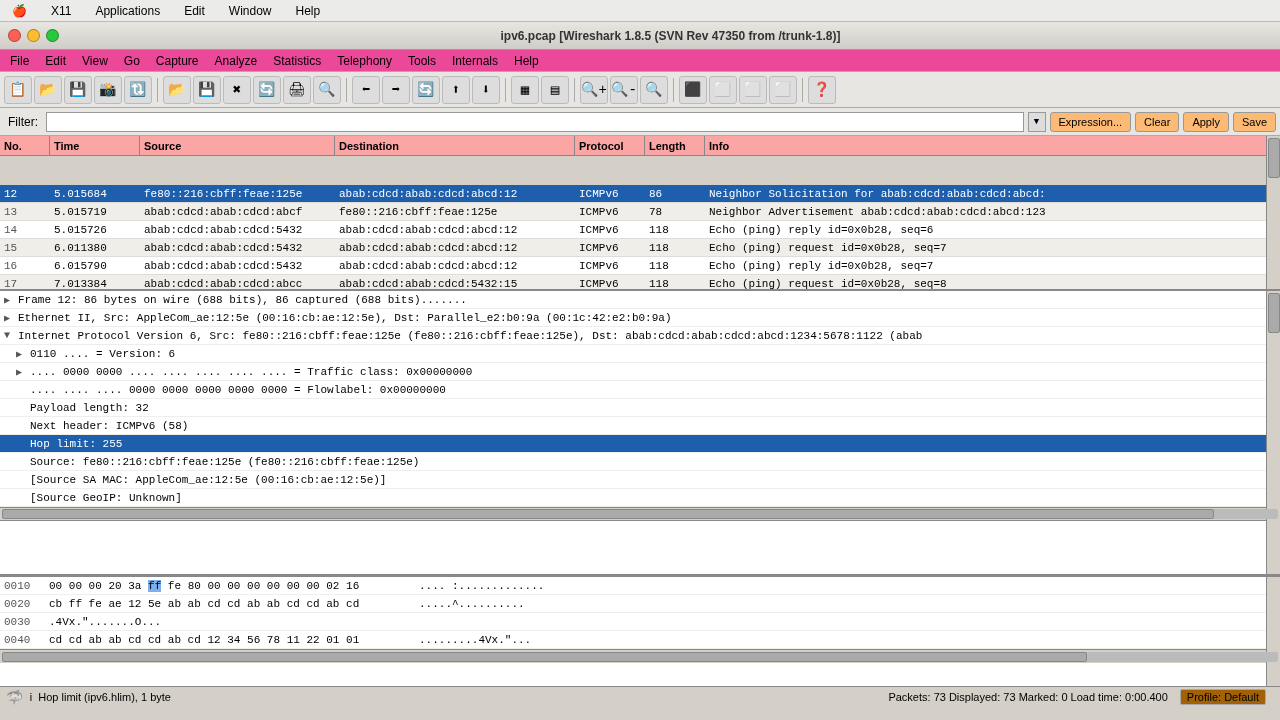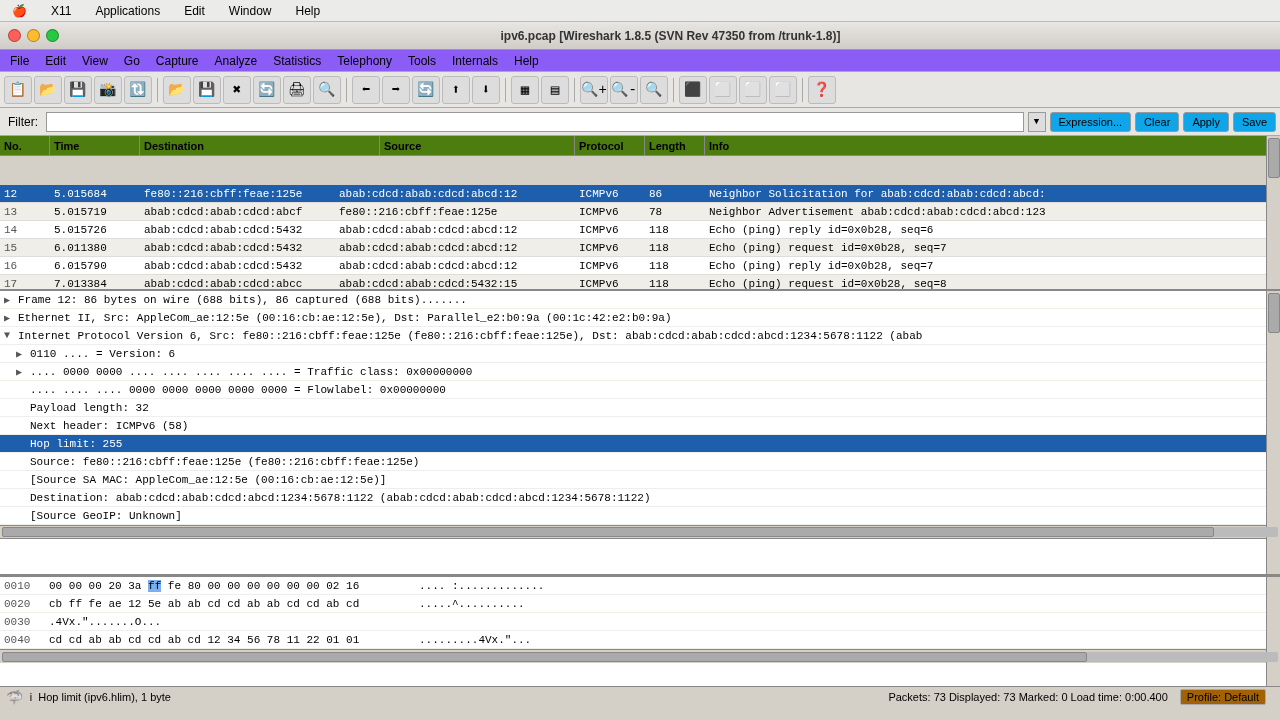--- a/index.html
+++ b/index.html
@@ -59,21 +59,21 @@
       font-size: 12px;
       font-family: Arial, sans-serif;
     }
     .mac-menubar span {
       cursor: pointer;
       padding: 2px 4px;
     }
 
     
     .app-menubar {
-      background: #8b5cf6;
+      background: #ec4899;
       height: 22px;
       display: flex;
       align-items: center;
       padding: 0 4px;
       gap: 4px;
       border-bottom: 1px solid #aaa;
       font-size: 12px;
       font-family: Arial, sans-serif;
     }
     .app-menubar span {
@@ -137,38 +137,38 @@
       border: 1px solid #999;
       cursor: pointer;
       display: flex;
       align-items: center;
       justify-content: center;
       font-size: 9px;
     }
     .filter-btn {
       height: 20px;
       padding: 0 8px;
-      background: #0ea5e9;
+      background: #fdba74;
       border: 1px solid #999;
       border-radius: 3px;
       cursor: pointer;
       font-family: Arial, sans-serif;
       font-size: 11px;
     }
 
     
     .packet-list-container {
       position: relative;
       height: 155px;
       overflow: hidden;
       border-bottom: 2px solid #888;
     }
     .packet-list-header {
       display: flex;
-      background: #4d7c0f;
+      background: #fca5a5;
       border-bottom: 1px solid #888;
       height: 20px;
       align-items: center;
     }
     .col-header {
       font-family: Arial, sans-serif;
       font-size: 11px;
       font-weight: bold;
       padding: 0 4px;
       border-right: 1px solid #888;
@@ -456,22 +456,22 @@
   <button class="filter-btn">Expression...</button>
   <button class="filter-btn">Clear</button>
   <button class="filter-btn">Apply</button>
   <button class="filter-btn">Save</button>
 </div>
 
 <div class="packet-list-container">
   <div class="packet-list-header">
     <div class="col-header col-no">No.</div>
     <div class="col-header col-time">Time</div>
+    <div class="col-header col-src">Source</div>
     <div class="col-header col-dst">Destination</div>
-    <div class="col-header col-src">Source</div>
     <div class="col-header col-proto">Protocol</div>
     <div class="col-header col-len">Length</div>
     <div class="col-header col-info">Info</div>
   </div>
 
   <div id="packet-rows">
       <div class="packet-row selected">
     <div class="pcell col-no">12</div>
     <div class="pcell col-time">5.015684</div>
     <div class="pcell col-src">fe80::216:cbff:feae:125e</div>
@@ -579,24 +579,20 @@
       <div class="detail-row indented-1">
         <span class="detail-icon"></span>
         <span>Source: fe80::216:cbff:feae:125e (fe80::216:cbff:feae:125e)</span>
       </div>
       <div class="detail-row indented-1">
         <span class="detail-icon"></span>
         <span>[Source SA MAC: AppleCom_ae:12:5e (00:16:cb:ae:12:5e)]</span>
       </div>
       <div class="detail-row indented-1">
         <span class="detail-icon"></span>
-        <span>Destination: abab:cdcd:abab:cdcd:abcd:1234:5678:1122 (abab:cdcd:abab:cdcd:abcd:1234:5678:1122)</span>
-      </div>
-      <div class="detail-row indented-1">
-        <span class="detail-icon"></span>
         <span>[Source GeoIP: Unknown]</span>
       </div>
     </div>
 
   <div class="detail-scrollbar-v">
     <div class="scrollbar-thumb"></div>
   </div>
 
   <div class="detail-hscroll hscrollbar">
     <div class="hscrollbar-track">

